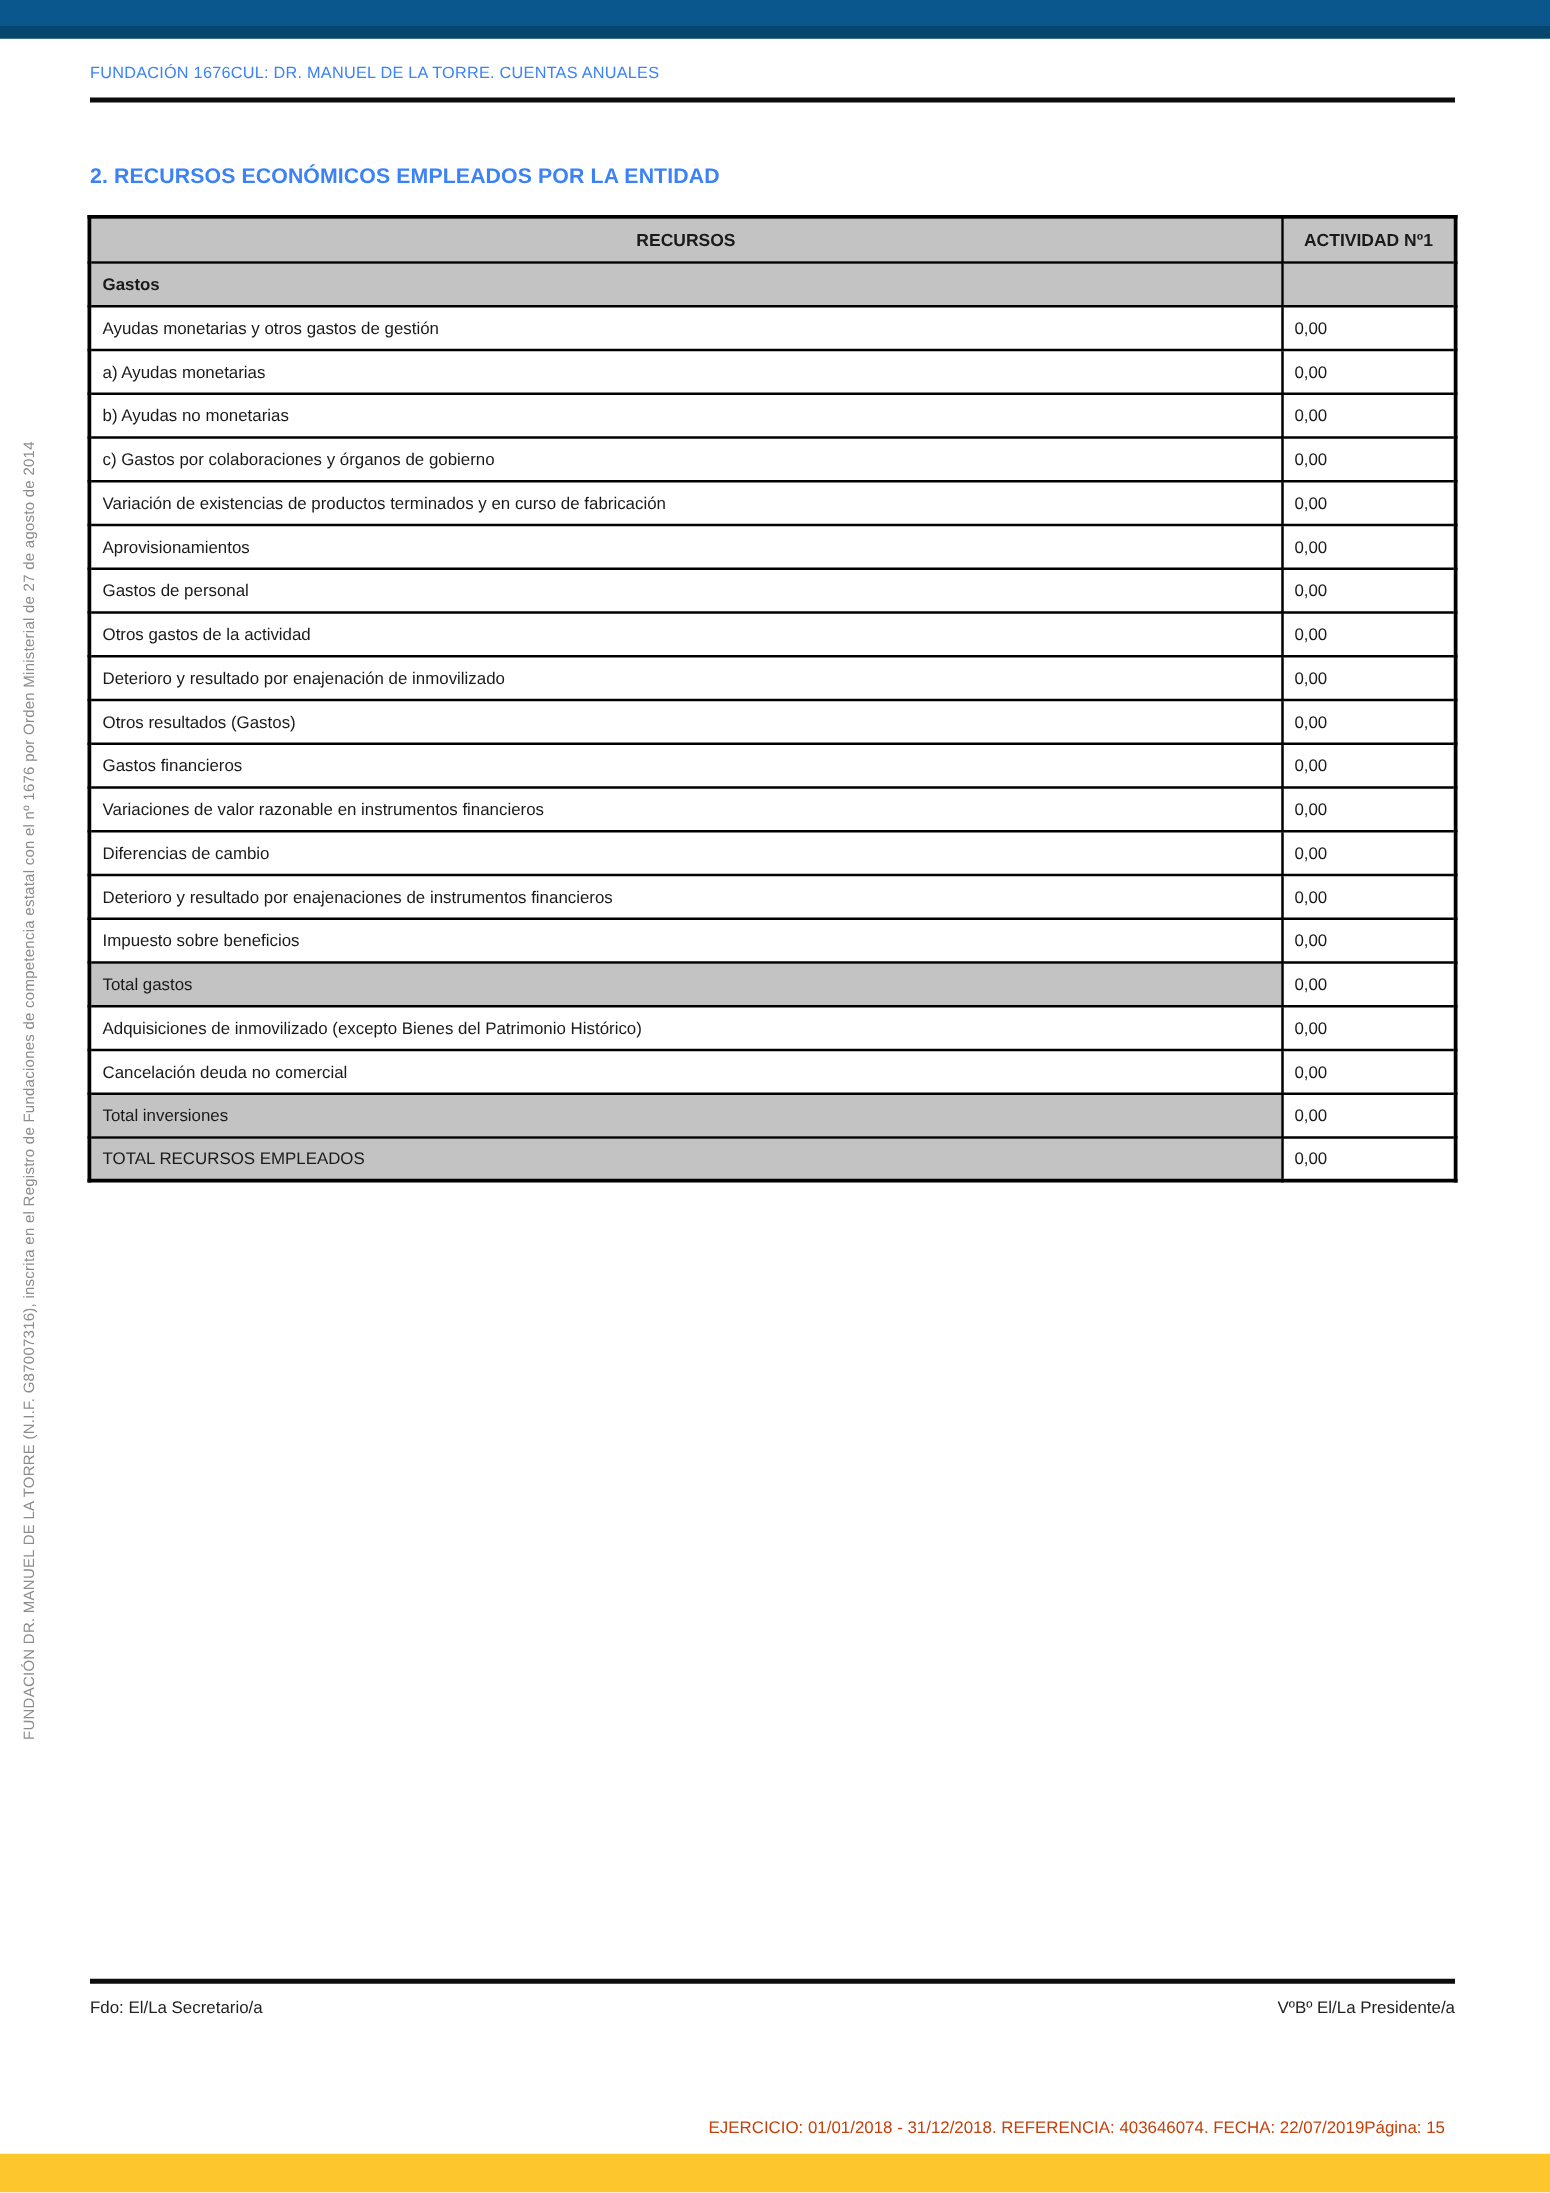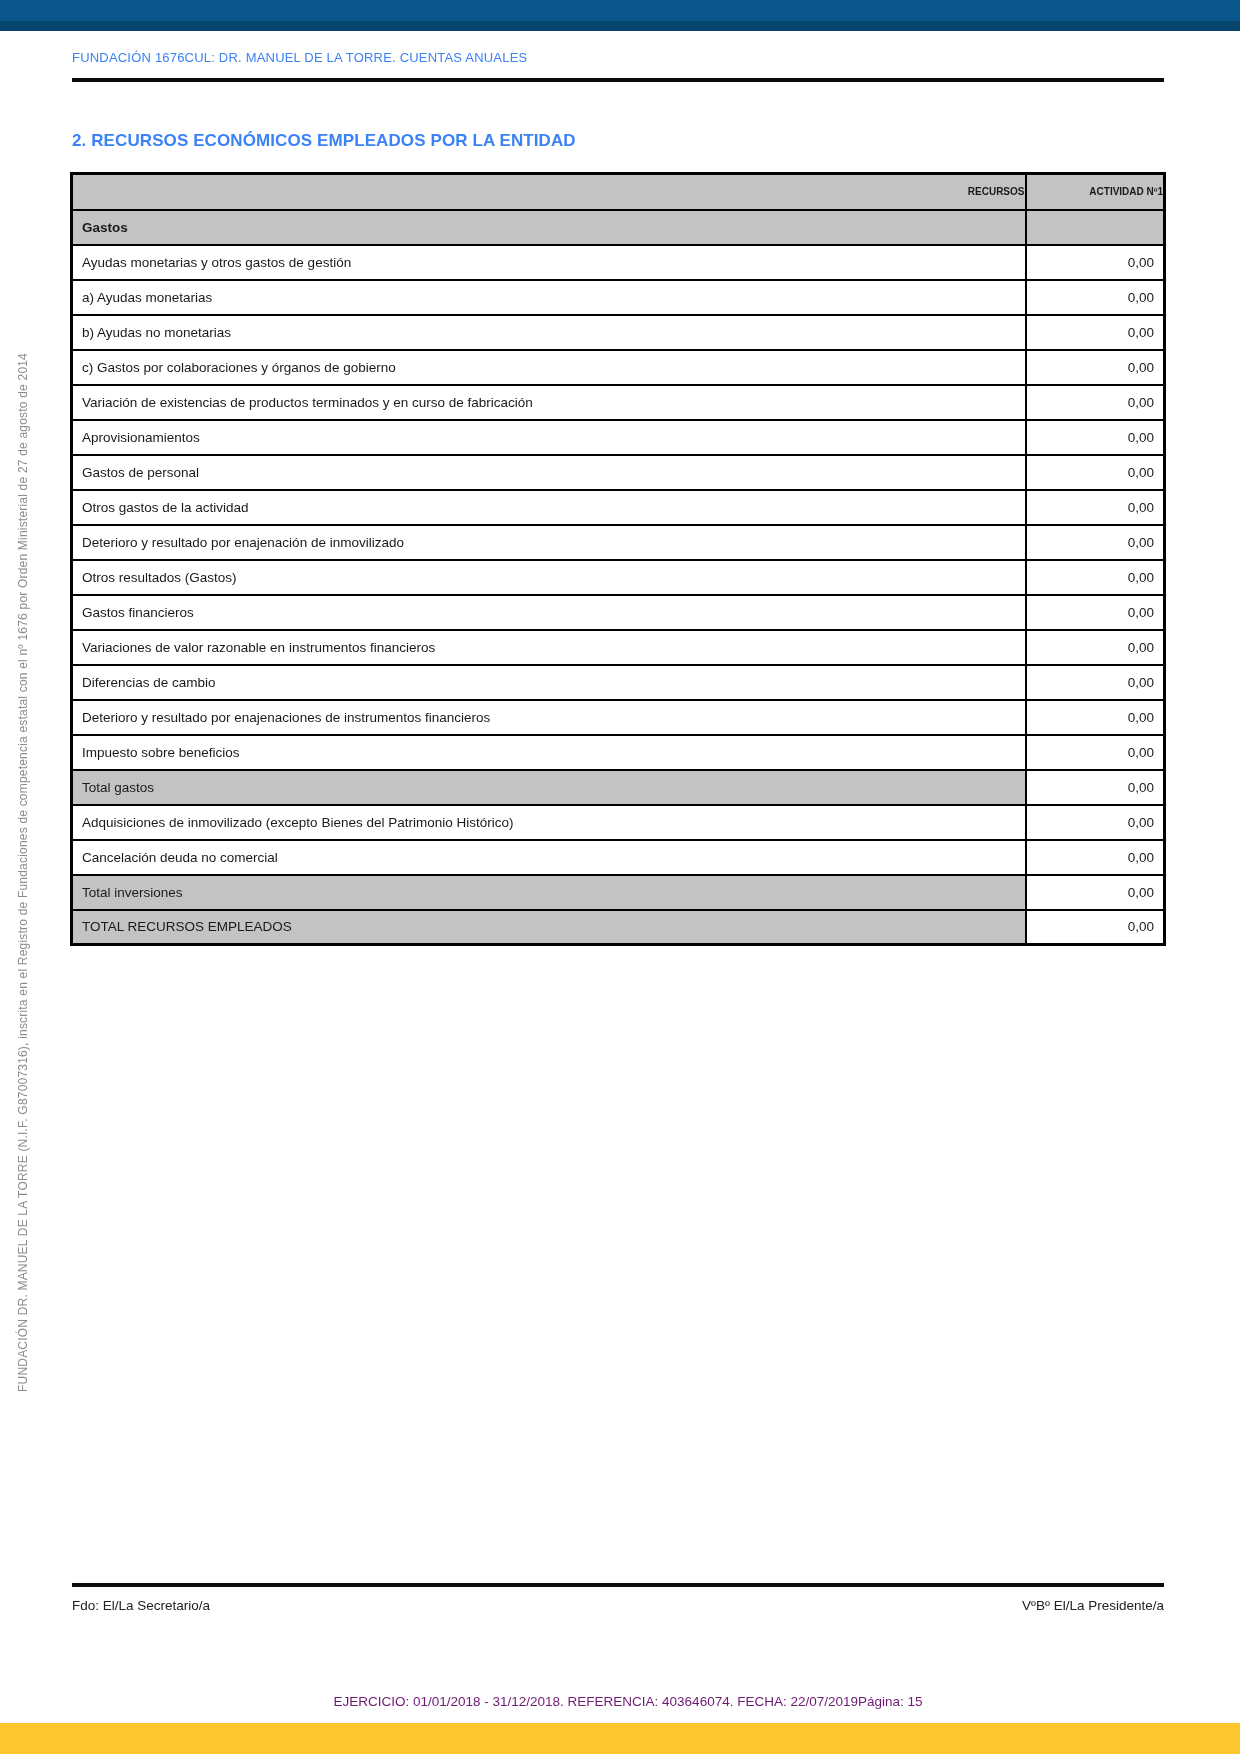--- a/index.html
+++ b/index.html
@@ -69,52 +69,52 @@
   table.resources col.c-value{width:139px;}
   table.resources th,
   table.resources td{
     border:2px solid #000;
     overflow:hidden;
     white-space:nowrap;
   }
   table.resources thead th{
     background:var(--table-header-bg);
     height:36px;
-    text-align:right;
+    text-align:center;
     font-weight:bold;
-    font-size:10px;
+    font-size:14px;
   }
   table.resources tbody td{
     height:35px;
     padding:0 9px;
     background:#fff;
     vertical-align:middle;
   }
-  table.resources td.value{text-align:right;}
+  table.resources td.value{text-align:left;}
   table.resources tr.row-section td{
     background:var(--table-header-bg);
     font-weight:bold;
   }
   table.resources tr.row-total td.label{
     background:var(--table-header-bg);
     font-weight:normal;
   }
   .sign-rule{
     position:absolute;top:1583px;left:72px;width:1092px;height:4px;
     background:#0d0d0d;
   }
   .sign-row{
     position:absolute;top:1598px;left:72px;width:1092px;
     display:flex;justify-content:space-between;
     font-size:13.5px;color:#222;
   }
   .footer-row{
-    position:absolute;top:1694px;left:82px;width:1092px;
-    display:flex;justify-content:center;
-    font-size:13.5px;color:#701a75;
+    position:absolute;top:1694px;left:64px;width:1092px;
+    display:flex;justify-content:flex-end;
+    font-size:13.5px;color:#c2410c;
   }
 </style>
 </head>
 <body>
 
 <div id="page">
 
   <div class="top-bar"></div>
 
   <div class="sidebar-text">FUNDACIÓN DR. MANUEL DE LA TORRE (N.I.F. G87007316), inscrita en el Registro de Fundaciones de competencia estatal con el nº 1676 por Orden Ministerial de 27 de agosto de 2014</div>

